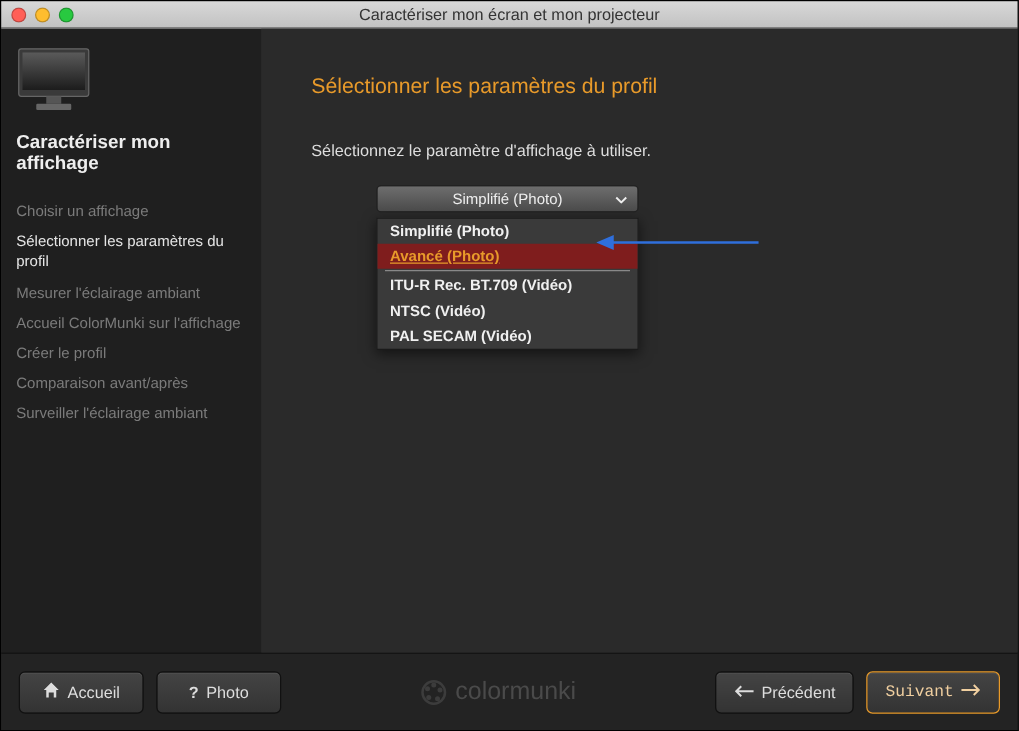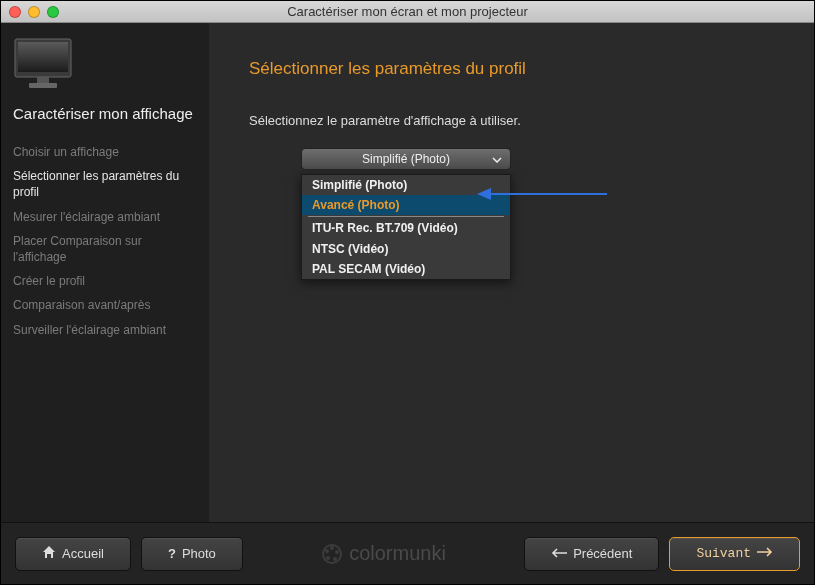--- a/index.html
+++ b/index.html
@@ -63,21 +63,21 @@
     display: flex;
     flex-direction: column;
   }
   .monitor-icon {
     margin-bottom: 14px;
   }
   .monitor-icon svg { display: block; }
   .sidebar-title {
     color: #eee;
     font-size: 15px;
-    font-weight: 400;
+    font-weight: 700;
     margin-bottom: 18px;
   }
   .steps {
     list-style: none;
   }
   .steps li {
     font-size: 12px;
     line-height: 1.35;
     color: #7b7b7b;
     padding: 4px 0;
@@ -142,22 +142,23 @@
   }
   .dropdown-list .opt {
     font-size: 12px;
     padding: 2px 10px;
     color: #f0f0f0;
     cursor: pointer;
     line-height: 1.35;
     font-weight: 600;
   }
   .dropdown-list .opt.highlight {
-    background: #0c4a6e;
+    background: #7f1d1d;
     color: #e89a2a;
+    text-decoration: underline;
   }
   .arrow-annot {
     position: absolute;
     left: 268px;
     top: 162px;
     pointer-events: none;
   }
   .footer {
     height: 62px;
     background: #232323;
@@ -173,21 +174,21 @@
     font-size: 20px;
     font-weight: 400;
     display: flex;
     align-items: center;
     gap: 6px;
   }
   .brand svg { opacity: 0.5; }
   .btn {
     height: 34px;
     min-width: 100px;
-    padding: 0 26px;
+    padding: 0 14px;
     background: linear-gradient(#444, #333);
     border: 1px solid #111;
     border-radius: 5px;
     color: #ddd;
     font-size: 13px;
     display: inline-flex;
     align-items: center;
     justify-content: center;
     gap: 6px;
     cursor: pointer;
@@ -228,21 +229,21 @@
           </defs>
           <rect x="24" y="40" width="12" height="6" fill="#555"></rect>
           <rect x="16" y="46" width="28" height="5" rx="1" fill="#666"></rect>
         </svg>
       </div>
       <div class="sidebar-title">Caractériser mon affichage</div>
       <ul class="steps">
         <li>Choisir un affichage</li>
         <li class="active">Sélectionner les paramètres du profil</li>
         <li>Mesurer l'éclairage ambiant</li>
-        <li>Placer Comparaison sur l'affichage</li>
+        <li>Accueil ColorMunki sur l'affichage</li>
         <li>Créer le profil</li>
         <li>Comparaison avant/après</li>
         <li>Surveiller l'éclairage ambiant</li>
       </ul>
     </aside>
 
     <section class="main">
       <h1 class="main-heading">Sélectionner les paramètres du profil</h1>
       <p class="main-sub">Sélectionnez le paramètre d'affichage à utiliser.</p>
 

